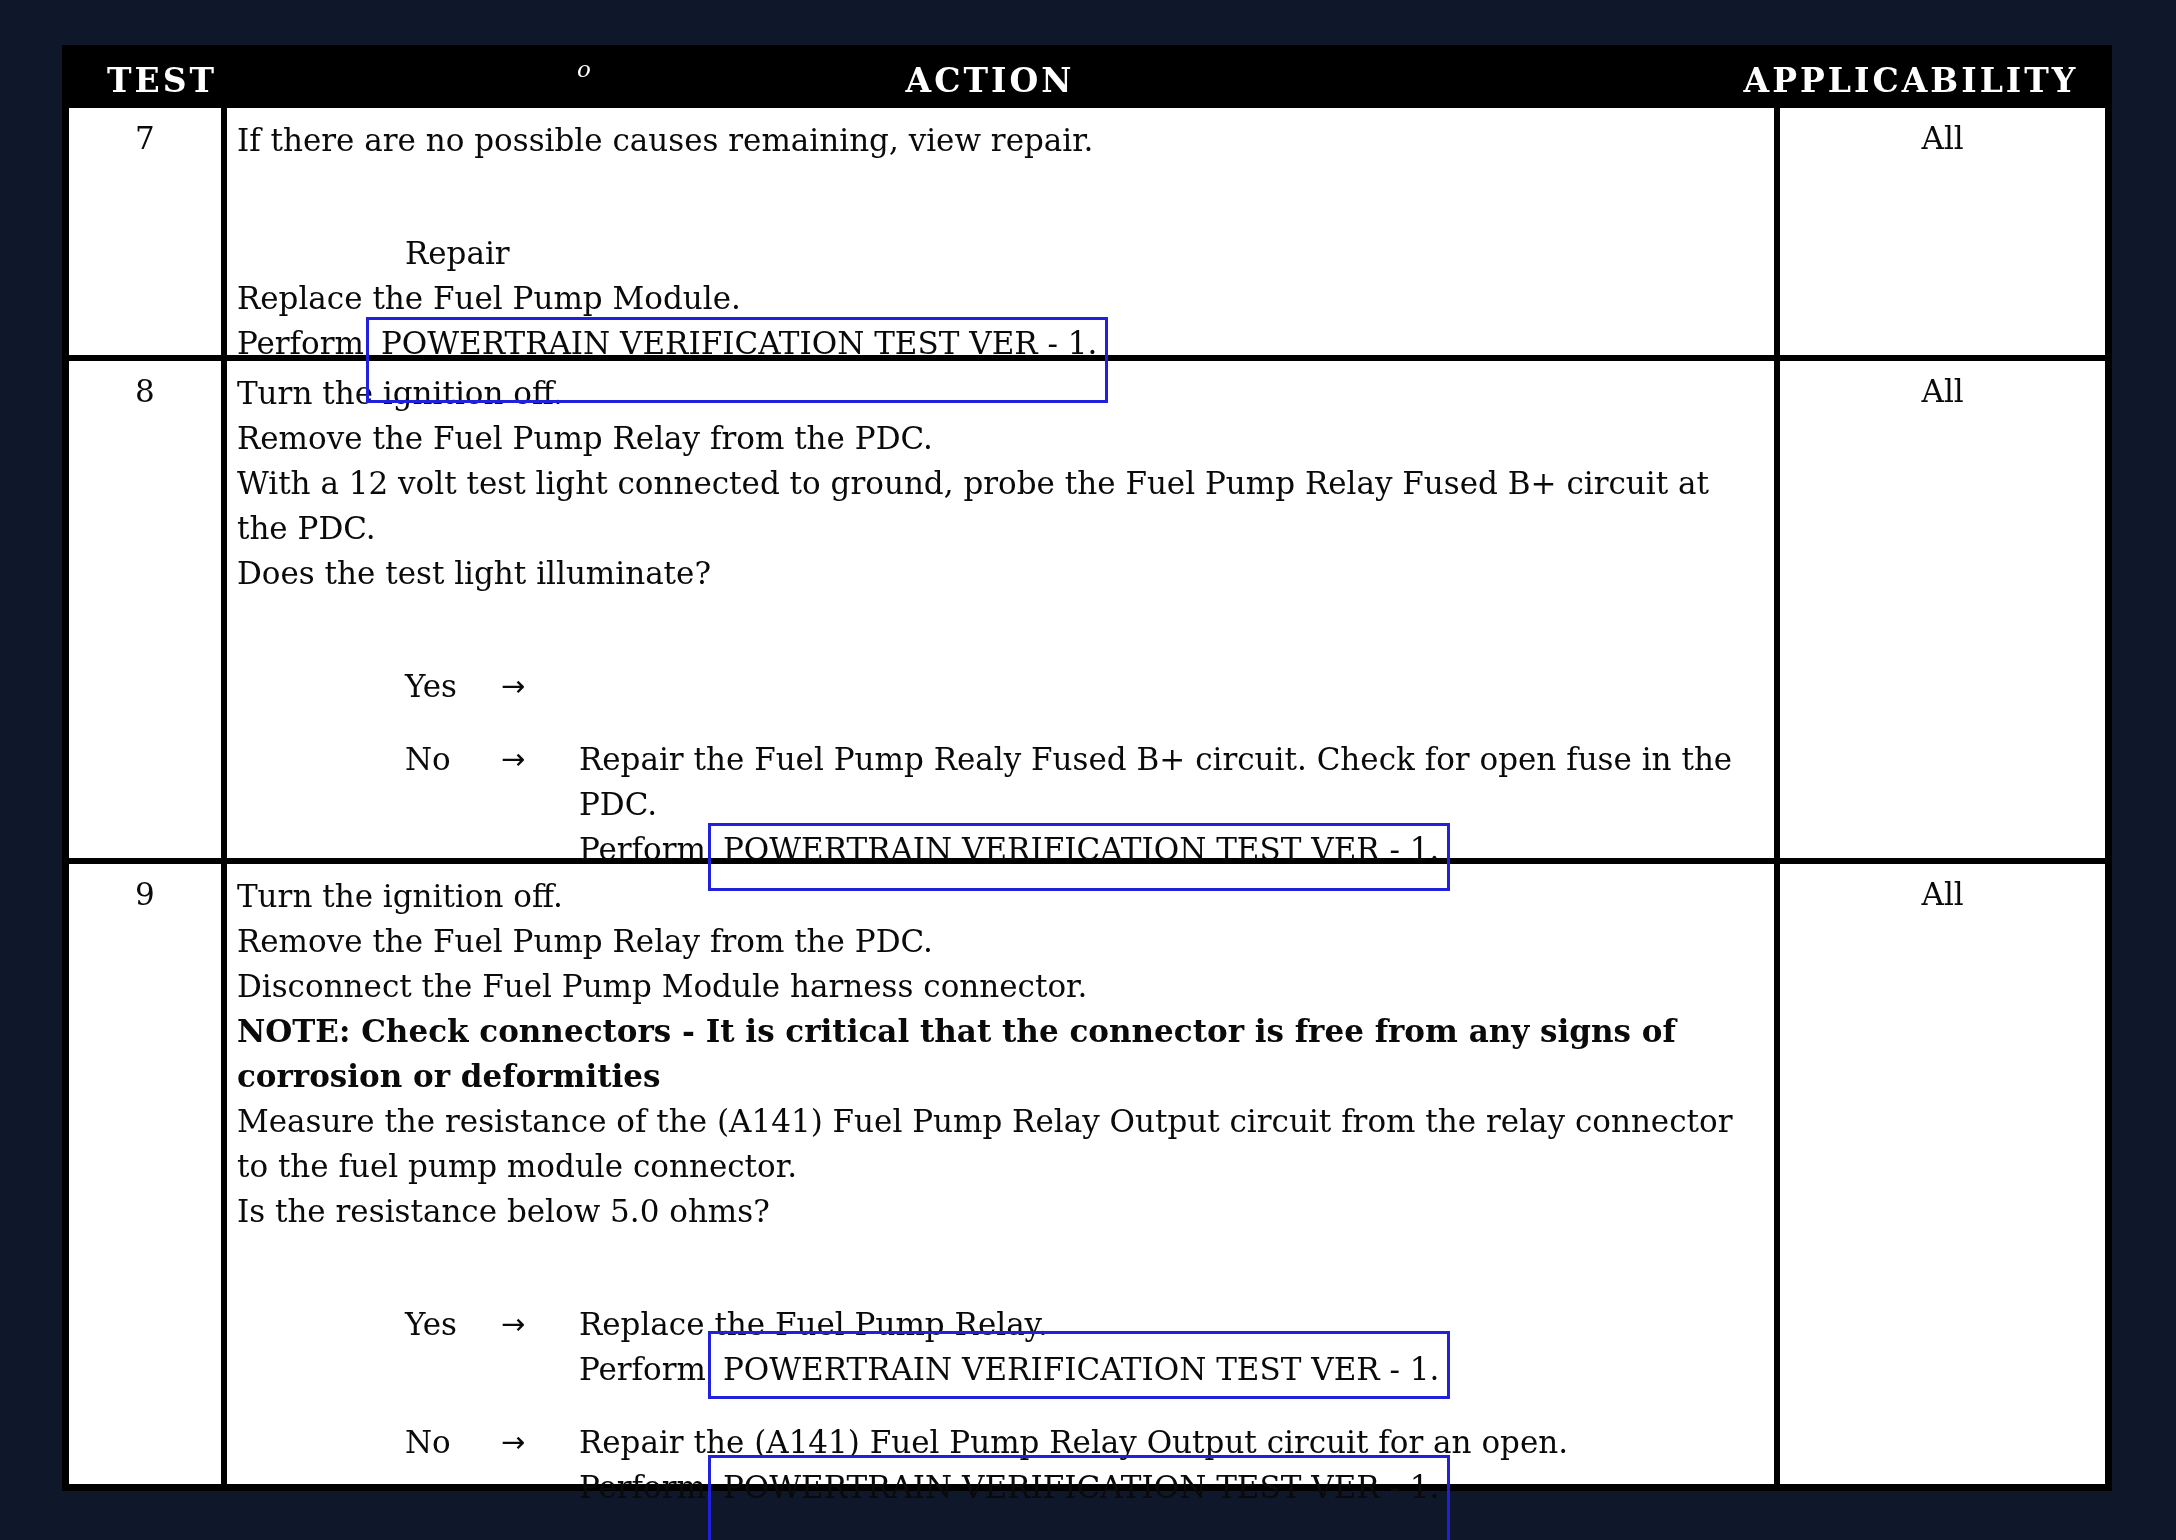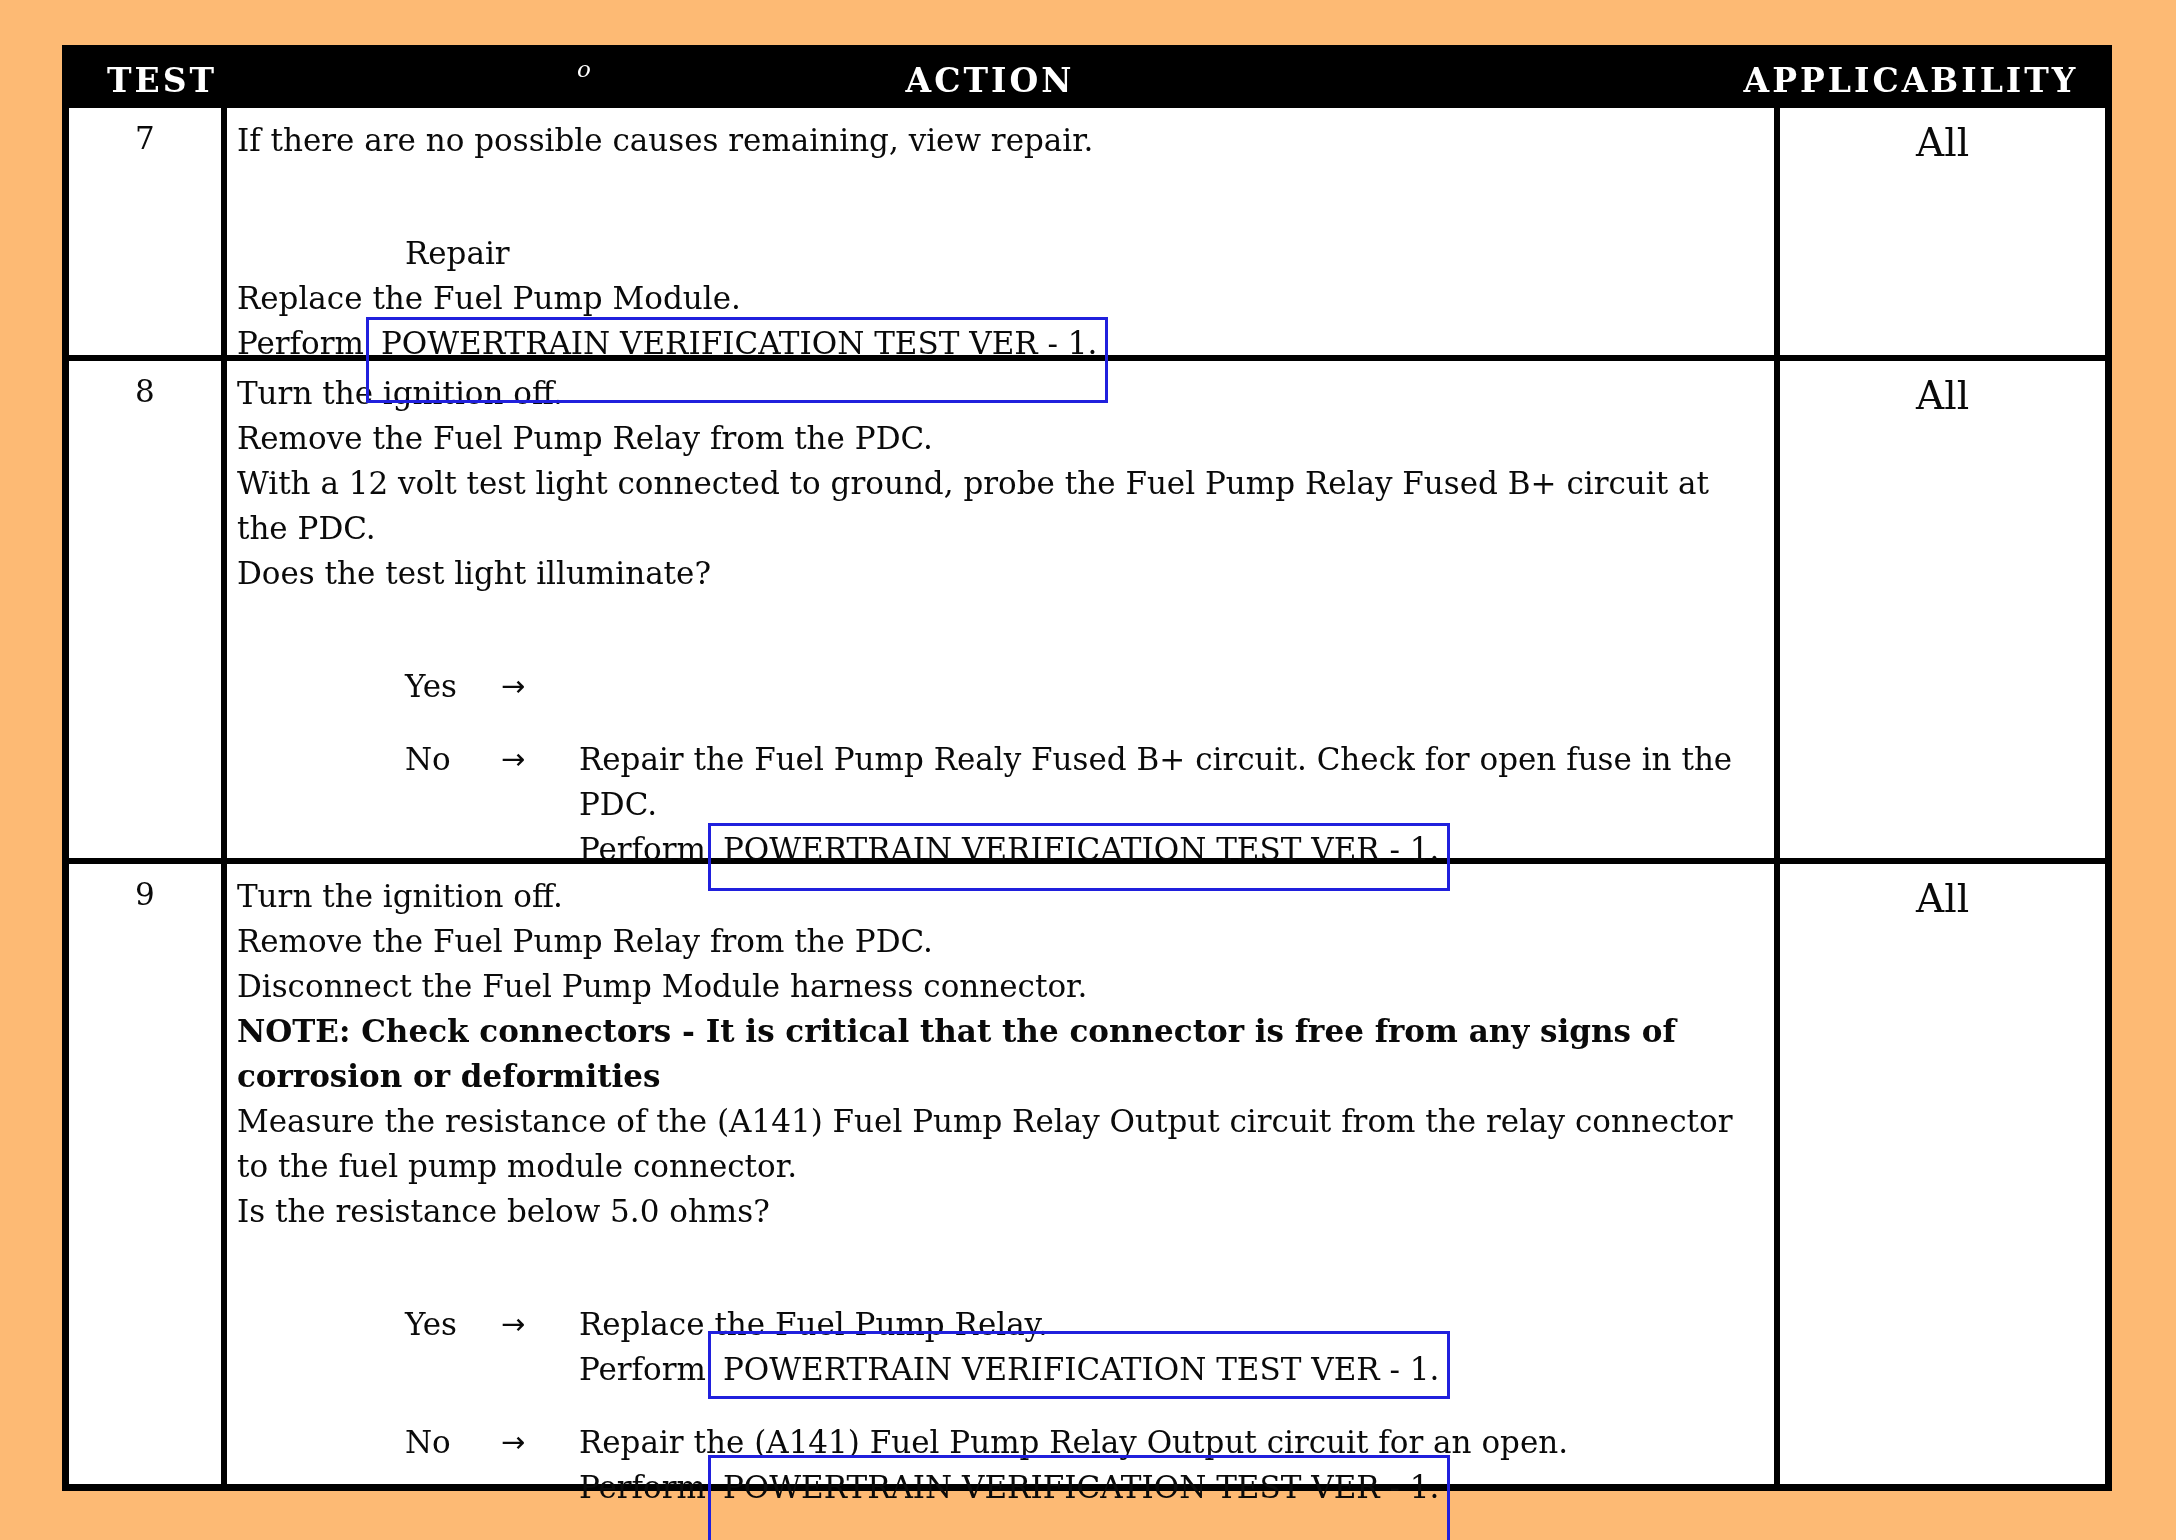--- a/index.html
+++ b/index.html
@@ -1,19 +1,19 @@
 <!DOCTYPE html>
 <html><head>
 <meta charset="utf-8">
 <style>
   html,body{margin:0;padding:0;background:#ffffff;}
   .page{
     position:relative;
     width:2176px;height:1540px;
-    background:#fdba74;
+    background:#0f172a;
     font-family:"DejaVu Serif","Liberation Serif",serif;
     color:#0a0a0a;
     overflow:hidden;
   }
   .doc-table{
     position:absolute;left:62px;top:45px;
     width:2050px;
     box-sizing:border-box;
     border:7px solid #000;
     background:#fff;
@@ -61,21 +61,21 @@
     width:1775px;
     border-right:6px solid #000;
     padding:10px 12px 10px 10px;
     font-size:31px;
     line-height:45px;
   }
   .c-appl{
     width:372px;
     text-align:center;
     padding-top:12px;
-    font-size:39px;
+    font-size:31px;
   }
   .r7{height:247px;}
   .r8{height:503px;}
   .r9{height:626px;}
   .ind-1{margin-left:168px;}
   .ind-2{}
   .gap-lg{margin-top:68px;}
   .gap-md{margin-top:28px;}
   .note-bold{font-weight:bold;}
   

